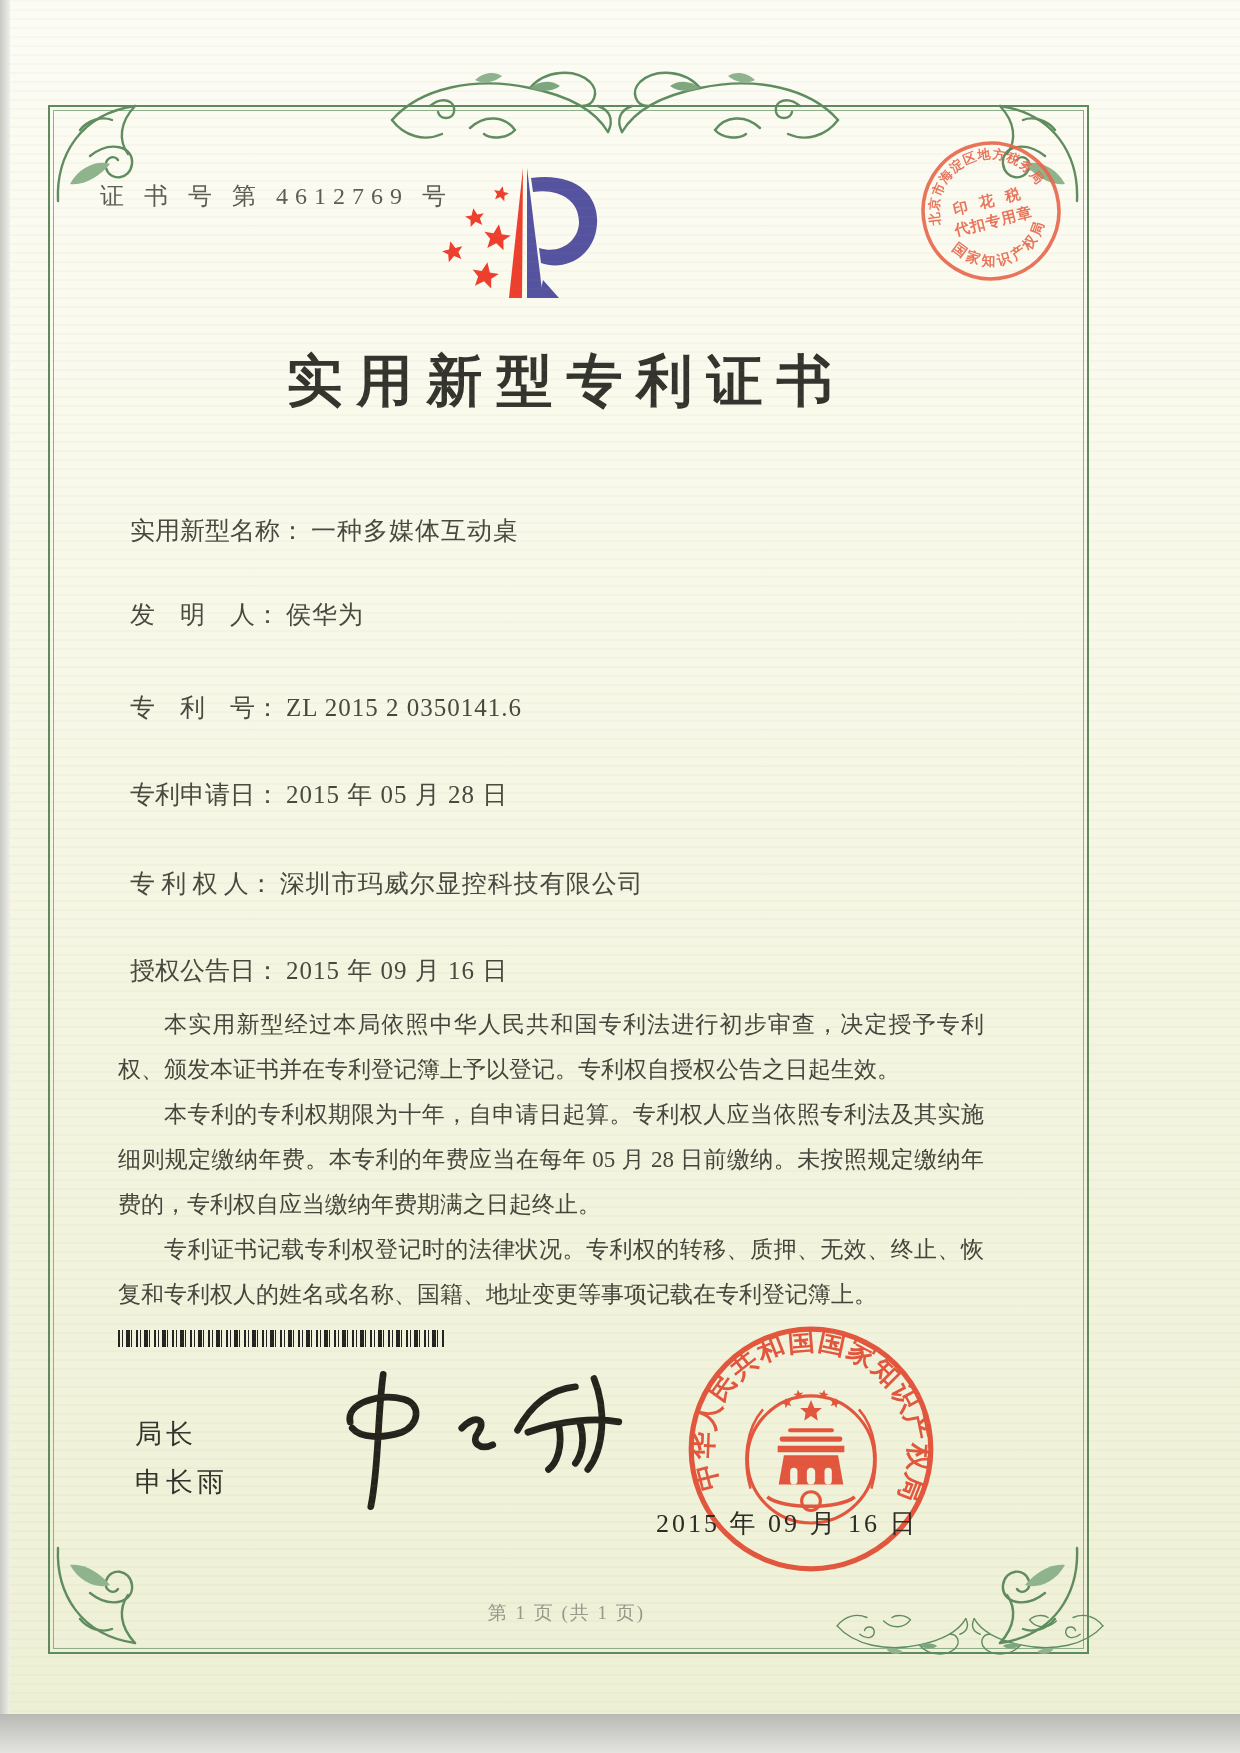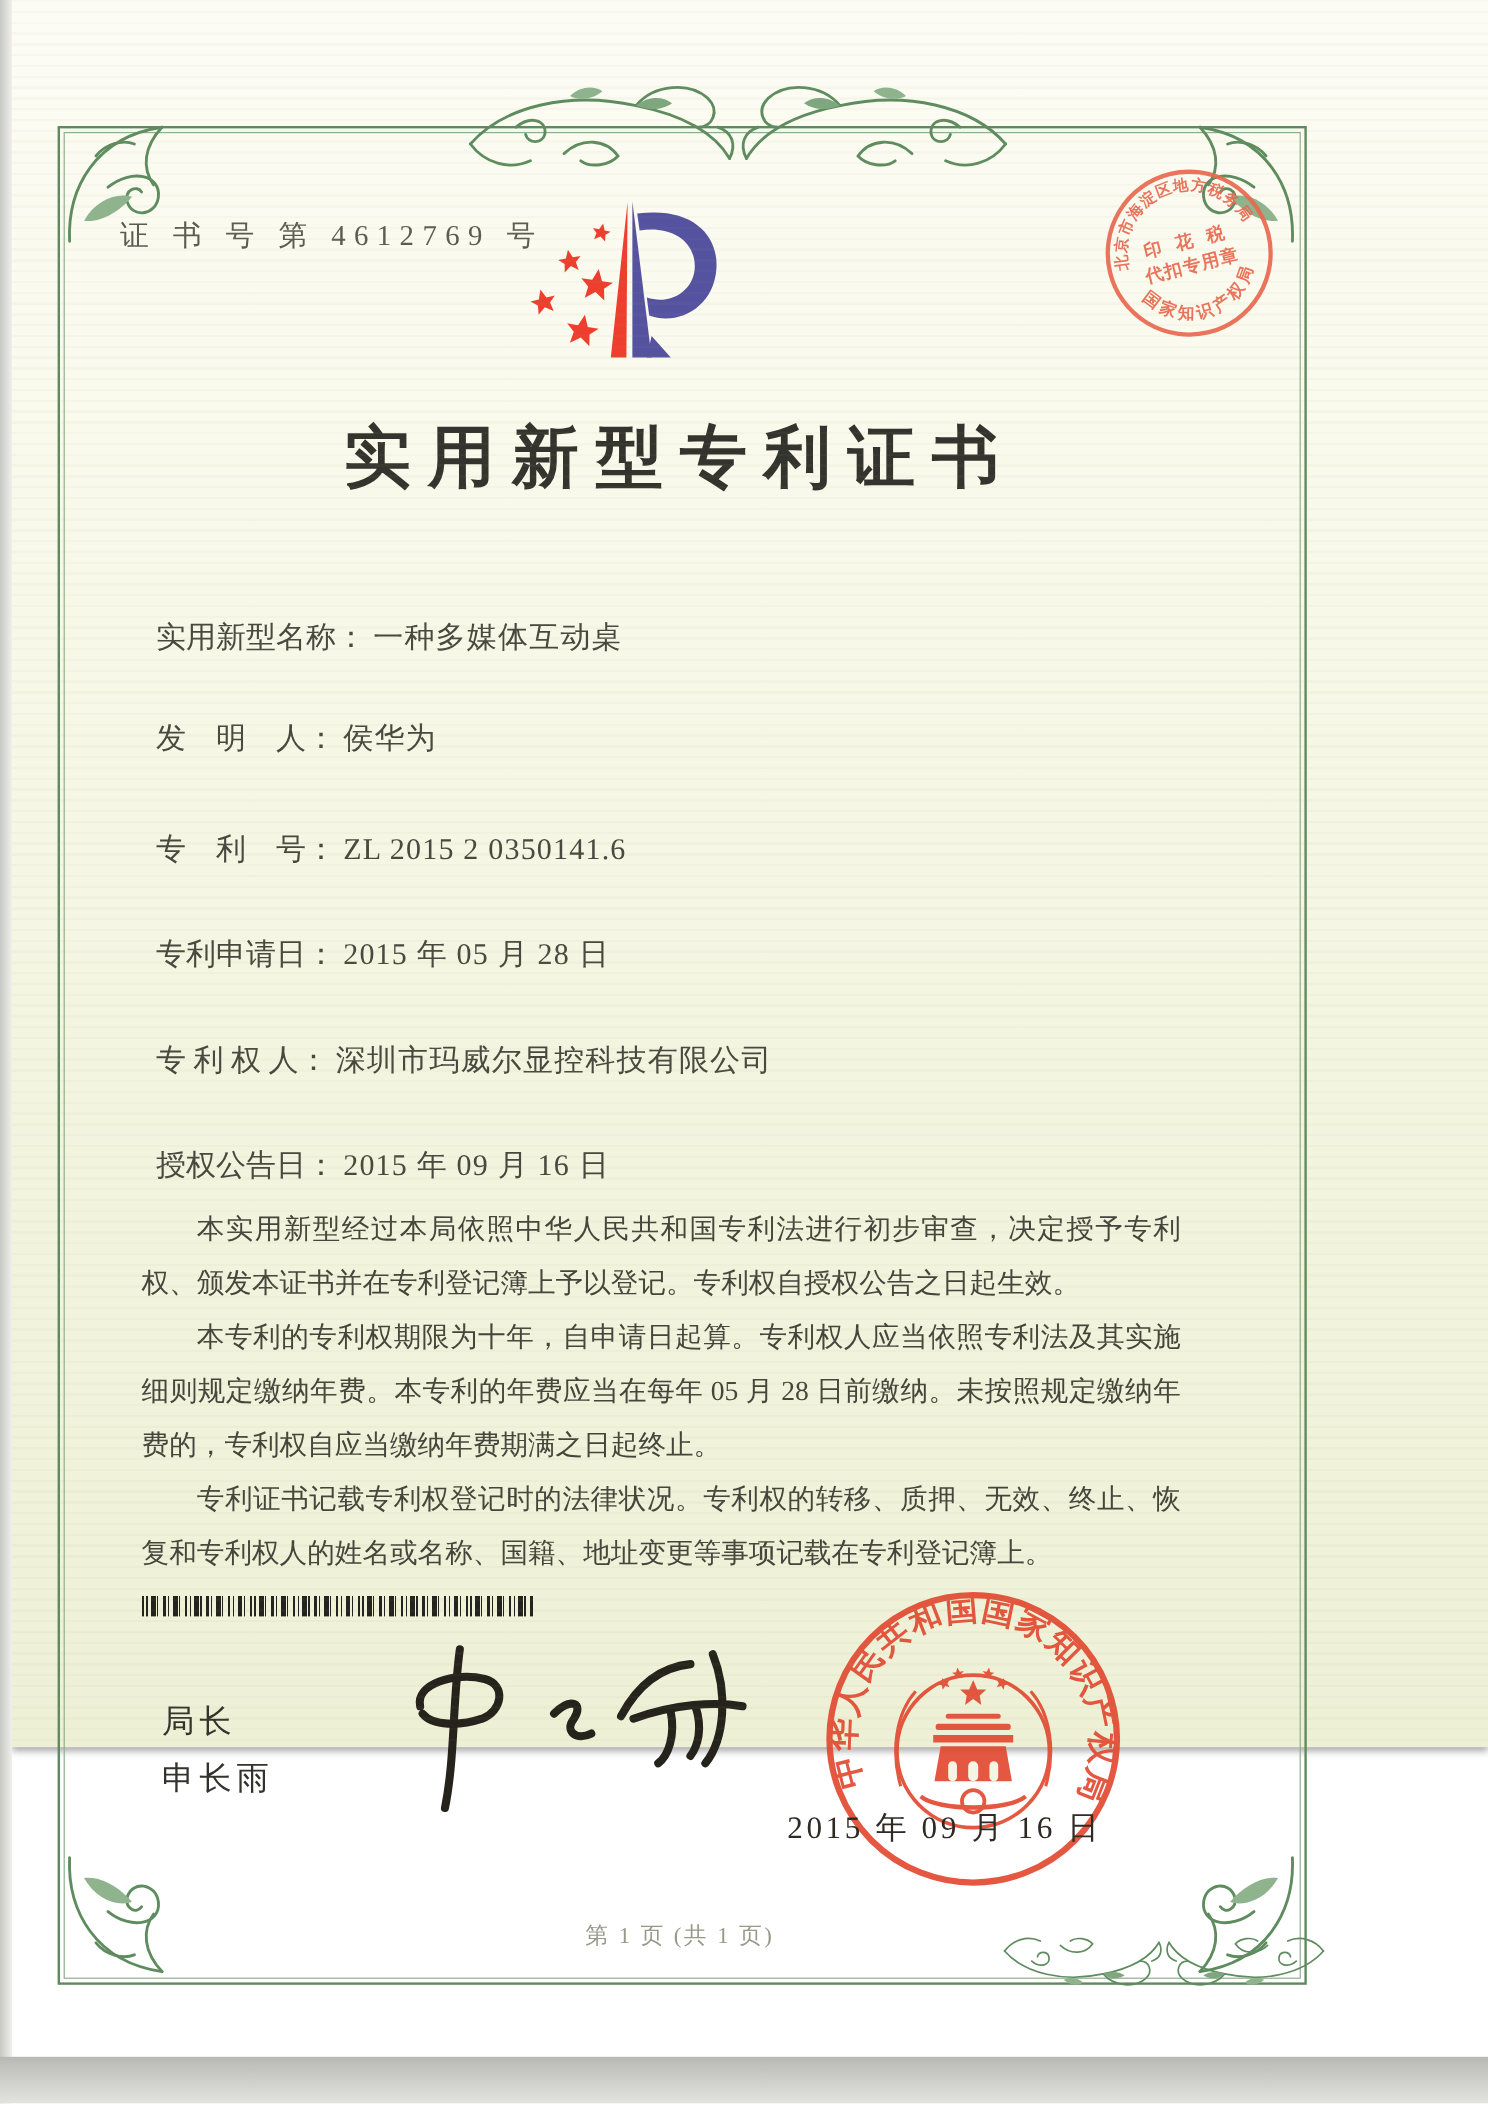--- a/index.html
+++ b/index.html
@@ -5,21 +5,21 @@
   html,body{margin:0;padding:0;}
   body{
     width:1240px;height:1753px;position:relative;overflow:hidden;
     background:#ffffff;
     font-family:"Liberation Serif","DejaVu Serif",serif;
   }
   .scan-left{position:absolute;left:0;top:0;width:10px;height:1753px;
     background:linear-gradient(90deg,#c9c9c4,#efefeb);}
   .scan-bottom{position:absolute;left:0;top:1714px;width:1240px;height:39px;
     background:linear-gradient(180deg,#b9b9b4,#e3e3df);}
-  .paper{position:absolute;left:10px;top:0;width:1230px;height:1456px;
+  .paper{position:absolute;left:10px;top:0;width:1230px;height:1714px;
     background:linear-gradient(180deg,#fcfcf5 0%,#f9f9eb 28%,#f4f5e1 58%,#eef0d6 100%);
     box-shadow:0 3px 6px rgba(0,0,0,.35);}
   .paper::after{content:"";position:absolute;inset:0;pointer-events:none;
     background:repeating-linear-gradient(180deg,rgba(150,160,100,0.05) 0 2px,transparent 2px 9px);}
   
   .frame{position:absolute;left:38px;top:105px;width:1037px;height:1545px;
     border:2px solid #5e8a5e;}
   .frame-inner{position:absolute;inset:3px;border:1px solid #8fae8c;}
   .orn{position:absolute;}
   

